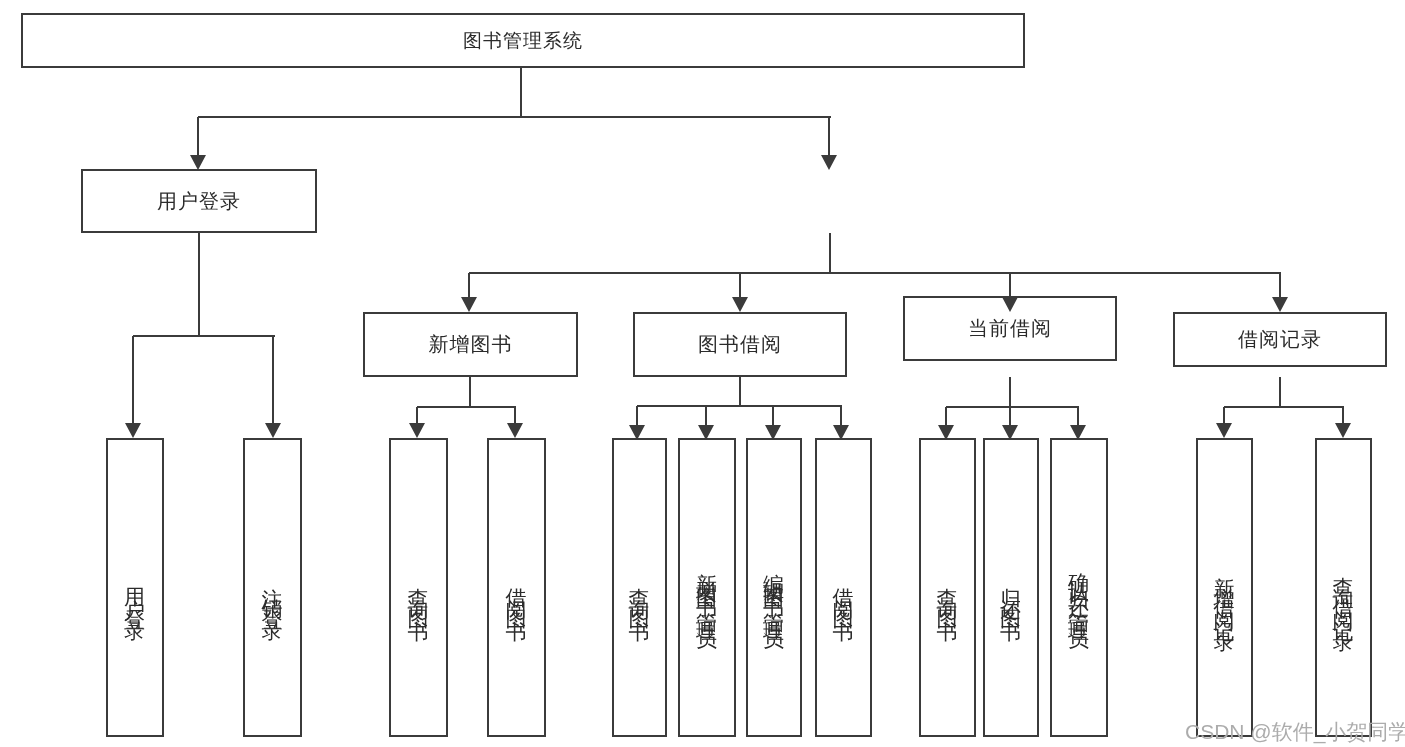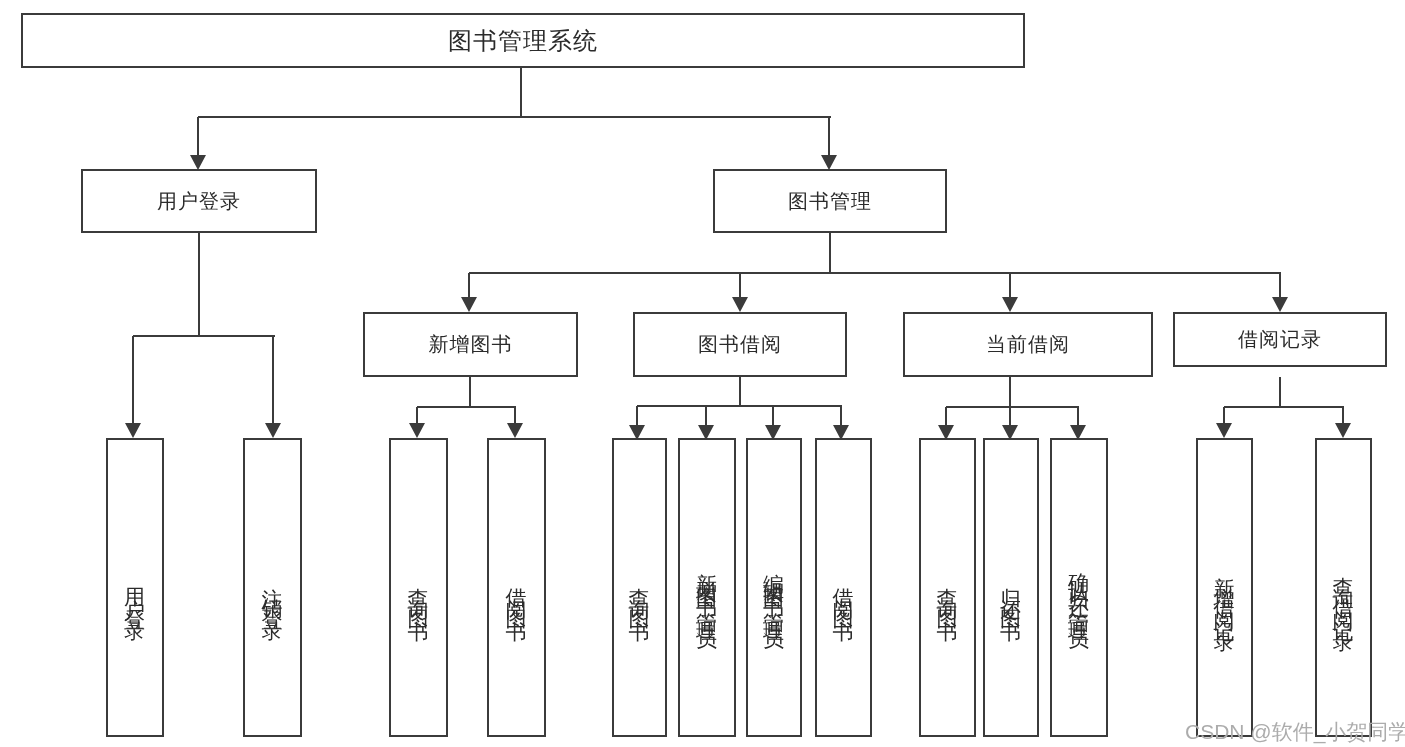--- a/index.html
+++ b/index.html
@@ -23,21 +23,21 @@
     display:flex;
     align-items:center;
     justify-content:center;
   }
   .hlabel{
     font-size:20px;
     color:var(--ink);
     white-space:nowrap;
     letter-spacing:1px;
   }
-  #n-root .hlabel{font-size:24px;}
+  #n-root .hlabel{font-size:19px;}
   .vlabel{
     writing-mode:vertical-rl;
     font-size:21px;
     color:var(--ink);
     line-height:1;
   }
   .vshort{letter-spacing:11px;padding-top:11px;}
   .vlong{letter-spacing:8px;padding-top:8px;}
   .conn-v{position:absolute;width:2px;background:var(--line);}
   .conn-h{position:absolute;height:2px;background:var(--line);}
@@ -46,21 +46,21 @@
     border-left:8px solid transparent;
     border-right:8px solid transparent;
     border-top:15px solid var(--line);
   }
   
   #n-root{left:21px;top:13px;width:1004px;height:55px;}
   #n-user-login{left:81px;top:169px;width:236px;height:64px;}
   #n-book-mgmt{left:713px;top:169px;width:234px;height:64px;}
   #n-new-rec{left:363px;top:312px;width:215px;height:65px;}
   #n-book-borrow{left:633px;top:312px;width:214px;height:65px;}
-  #n-cur-borrow{left:903px;top:312px;width:250px;height:65px;text-align:right;}
+  #n-cur-borrow{left:903px;top:296px;width:214px;height:65px;text-align:right;}
   #n-borrow-rec{left:1173px;top:312px;width:214px;height:55px;}
   #n-l1{left:106px;top:438px;width:58px;height:299px;}
   #n-l2{left:243px;top:438px;width:59px;height:299px;}
   #n-r1{left:389px;top:438px;width:59px;height:299px;}
   #n-r2{left:487px;top:438px;width:59px;height:299px;}
   #n-b1{left:612px;top:438px;width:55px;height:299px;}
   #n-b2{left:678px;top:438px;width:58px;height:299px;}
   #n-b3{left:746px;top:438px;width:56px;height:299px;}
   #n-b4{left:815px;top:438px;width:57px;height:299px;}
   #n-c1{left:919px;top:438px;width:57px;height:299px;}
@@ -81,23 +81,20 @@
 <body>
 
 <div id="canvas">
 
   <div class="box" id="n-root">
     <span class="hlabel">图书管理系统</span>
   </div>
 
   <div class="box" id="n-user-login">
     <span class="hlabel">用户登录</span>
-  </div>
-  <div class="box" id="n-book-mgmt">
-    <span class="hlabel">图书管理</span>
   </div>
 
   <div class="box" id="n-new-rec">
     <span class="hlabel">新增图书</span>
   </div>
   <div class="box" id="n-book-borrow">
     <span class="hlabel">图书借阅</span>
   </div>
   <div class="box" id="n-cur-borrow">
     <span class="hlabel">当前借阅</span>

